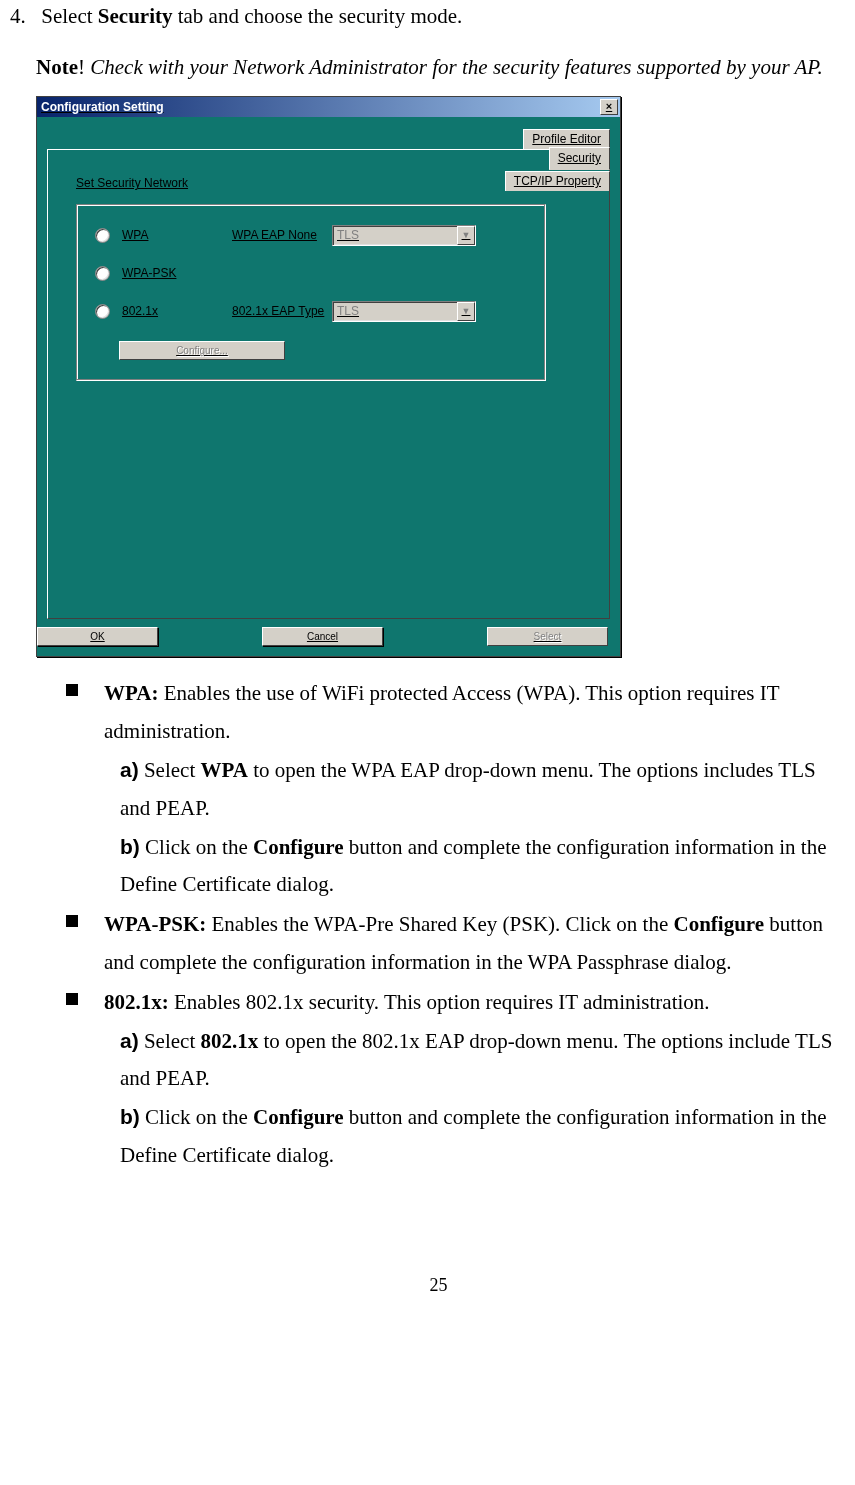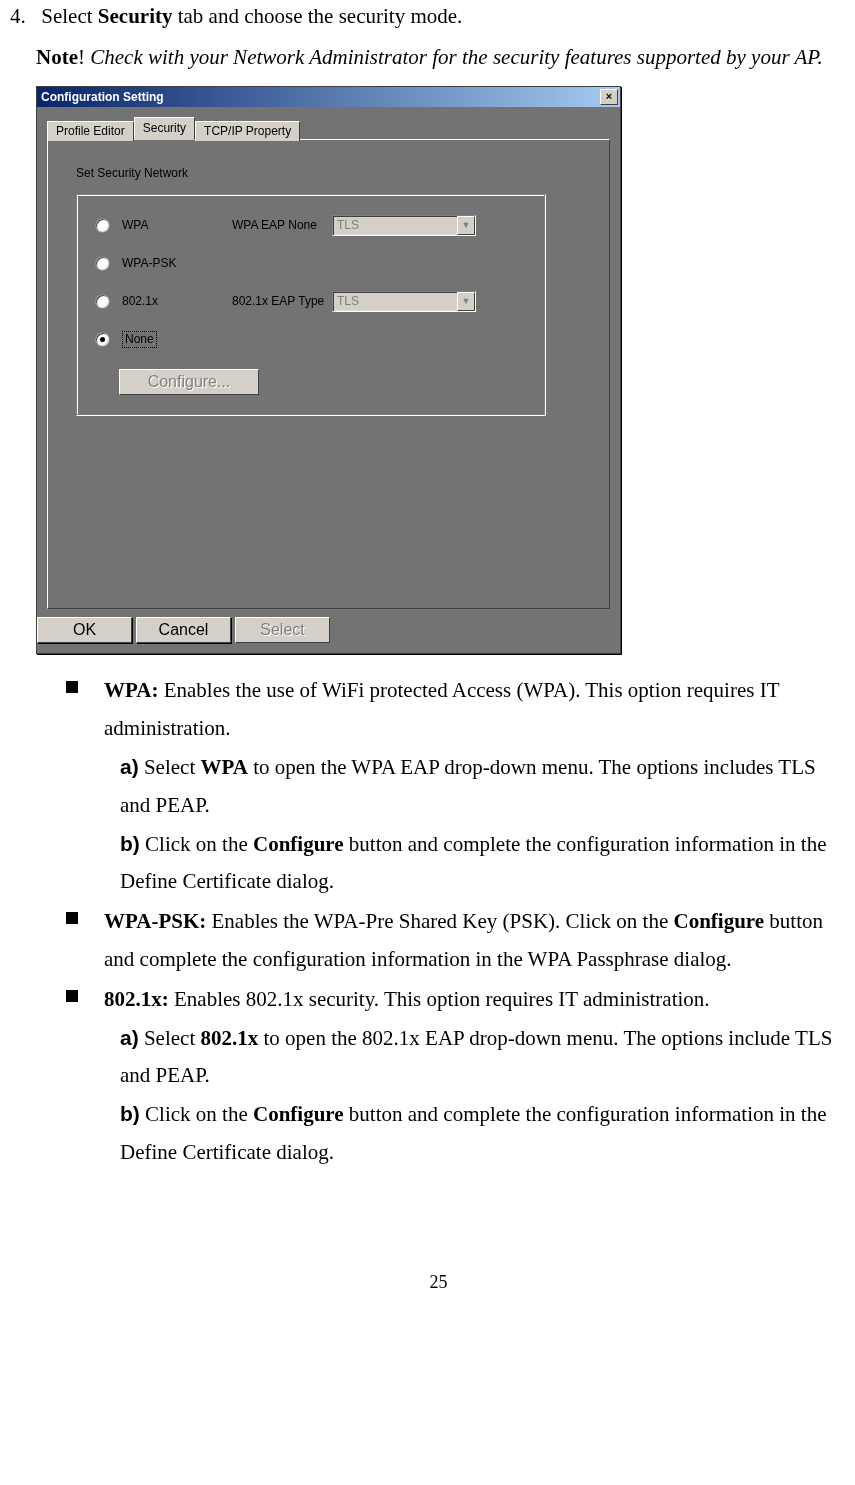--- a/index.html
+++ b/index.html
@@ -10,38 +10,39 @@
     color: #000;
     background: #fff;
     width: 855px;
   }
   .page {
     padding: 0 22px 40px 0;
   }
   .step-head {
     margin-left: 10px;
     margin-top: 0;
-    margin-bottom: 6px;
+    margin-bottom: 16px;
     line-height: 1.55;
   }
   .step-num { display:inline-block; width: 26px; }
   .step-body { margin-left: 36px; line-height: 1.8; }
   .bold { font-weight: bold; }
   .italic { font-style: italic; }
 
   
   .dialog-wrap {
     width: 583px;
     margin: 10px 17px 18px 36px;
-    background: #737373;
+    background: #0f766e;
     border: 1px solid #404040;
     font-family: Tahoma, Arial, sans-serif;
     font-size: 12px;
     color: #000;
     box-shadow: 1px 1px 0 #000;
+    text-decoration: underline;
   }
   .title-bar {
     background: linear-gradient(to right, #08246b, #a6caf0);
     color: #fff;
     font-weight: bold;
     height: 20px;
     line-height: 20px;
     padding-left: 4px;
     display: flex;
     justify-content: space-between;
@@ -63,20 +64,21 @@
   }
   .client {
     padding: 10px 10px 8px 10px;
   }
   .tabs {
     display: flex;
     align-items: flex-end;
     height: 22px;
     position: relative;
     z-index: 2;
+    flex-direction: column;
   }
   .tab {
     background: #d4d0c8;
     border: 1px solid #fff;
     border-right-color: #404040;
     border-bottom: none;
     padding: 2px 8px 3px 8px;
     font-size: 12px;
     margin-right: 0;
     position: relative;
@@ -160,29 +162,29 @@
     color: #808080;
     font-size: 9px;
   }
   .cfg-btn-row { margin-top: 16px; }
   .btn {
     background: #d4d0c8;
     border: 1px solid #fff;
     border-right-color: #404040;
     border-bottom-color: #404040;
     box-shadow: 1px 1px 0 #000;
-    padding: 3px 4px;
+    padding: 3px 17px;
     text-align: center;
-    font-size: 16px;
+    font-size: 10px;
   }
   .btn.disabled { color: #808080; text-shadow: 1px 1px 0 #fff; box-shadow:none; }
   .btn-config { width: 130px; margin-left: 24px; }
   .footer-btns {
     display: flex;
-    justify-content: flex-start;
+    justify-content: space-between;
     gap: 4px;
     padding: 0 12px 10px 0;
   }
   .btn-footer { width: 85px; }
 
   
   .bullets { margin-left: 66px; margin-top: 4px; line-height: 1.8; }
   .bullet-row { display:flex; align-items:flex-start; margin-bottom: 2px; }
   .sq { width: 12px; height: 12px; background:#000; flex:none; margin-top: 9px; margin-right: 26px; }
   .bullet-body { flex: 1; }
@@ -236,26 +238,20 @@
             <span class="radio"></span>
             <span class="r-label">802.1x</span>
             <span class="eap-label">802.1x EAP Type</span>
             <span class="combo">
               <span>TLS</span>
               <span class="combo-arrow">▼</span>
             </span>
           </div>
 
 
-          <div class="opt-row">
-            <span class="radio">
-                <span class="dot"></span>
-              </span>
-            <span class="r-label boxed"><span>None</span></span>
-          </div>
 
           <div class="cfg-btn-row">
             <div class="btn btn-config disabled"><span>Configure...</span></div>
           </div>
 
         </div>
       </div>
     </div>
     <div class="footer-btns">
       <div class="btn btn-footer"><span>OK</span></div>

